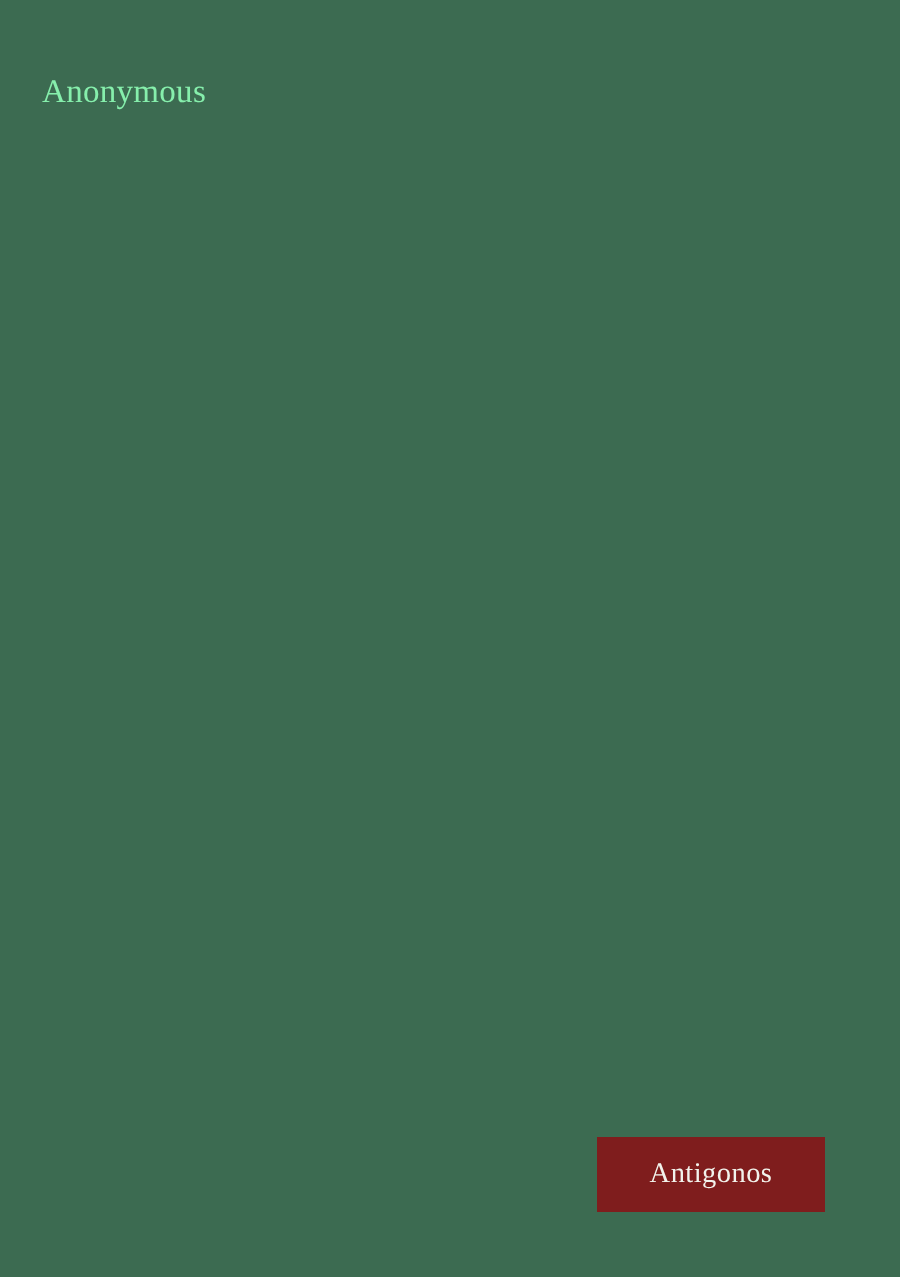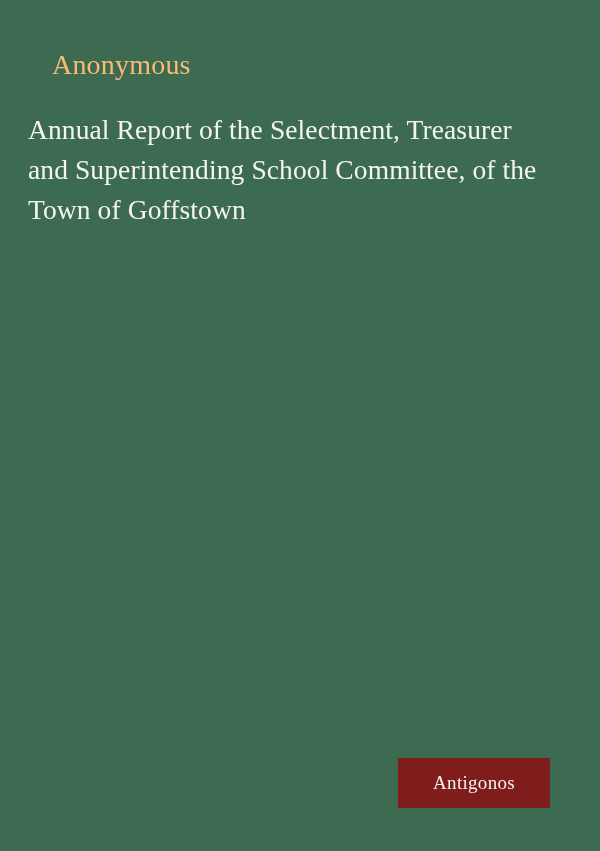--- a/index.html
+++ b/index.html
@@ -18,25 +18,24 @@
     width: 600px;
     height: 851px;
     background: #3c6b51;
     box-sizing: border-box;
   }
   .author {
     position: absolute;
     left: 28px;
     top: 48px;
     font-family: "Liberation Serif", serif;
-    font-size: 28px;
-    color: #fdba74;
+    font-size: 22px;
+    color: #86efac;
     letter-spacing: 0.2px;
     line-height: 1.2;
-    margin-left: 24px;
   }
   .title {
     position: absolute;
     left: 28px;
     top: 110px;
     width: 530px;
     font-family: "Liberation Serif", serif;
     font-size: 27.5px;
     line-height: 1.45;
     color: #f4f5ef;
@@ -60,19 +59,18 @@
     letter-spacing: 0.3px;
   }
 </style>
 </head>
 <body>
 
 <div class="cover">
 
   <div class="author">Anonymous</div>
 
-  <div class="title">Annual Report of the Selectment, Treasurer and Superintending School Committee, of the Town of Goffstown</div>
 
   <div class="publisher-box">
     <span class="publisher-name">Antigonos</span>
   </div>
 
 </div>
 
 </body></html>

